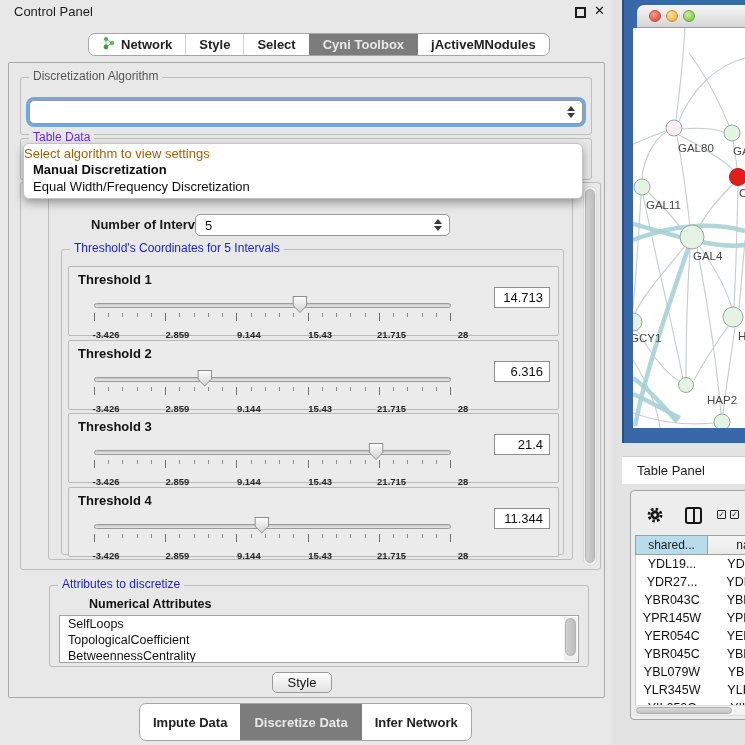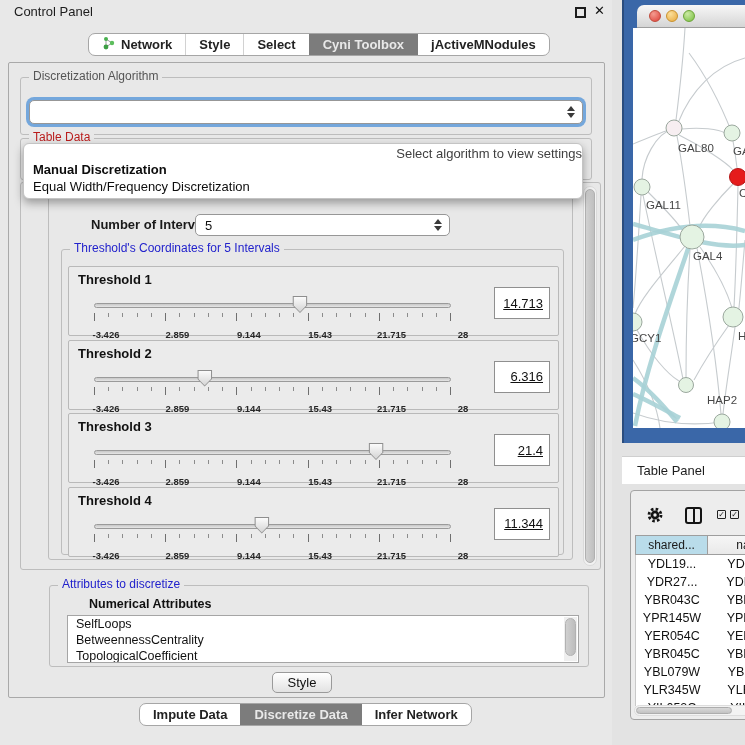--- a/index.html
+++ b/index.html
@@ -14,35 +14,35 @@
 
   .top-tabs{position:absolute;left:88px;top:33px;height:23px;display:flex;background:#fff;border:1px solid #A6A6A6;border-radius:7px;overflow:hidden;}
   .tab{display:flex;align-items:center;gap:6px;padding:0 13px;font-size:13px;font-weight:bold;color:#222;white-space:nowrap;}
   .tab + .tab{border-left:1px solid #D2D2D2;}
   .tab.selected{background:var(--selected-tab-gray,#7C7C7C);color:#E9E9E9;border-left-color:var(--selected-tab-gray,#7C7C7C);}
   .tab.selected + .tab{border-left-color:var(--selected-tab-gray,#7C7C7C);}
 
   .main-panel{position:absolute;left:8px;top:62px;width:597px;height:636px;border:1px solid #A9A9A9;background:#E8E8E8;border-radius:2px;}
 
   .group{position:absolute;border:1px solid #BDBDBD;border-radius:3px;}
-  .group-title{position:absolute;top:-9px;left:8px;background:#E8E8E8;padding:0 4px;font-size:12px;color:#b91c1c;white-space:nowrap;}
+  .group-title{position:absolute;top:-9px;left:8px;background:#E8E8E8;padding:0 4px;font-size:12px;color:#6d28d9;white-space:nowrap;}
   .group-title.green{color:var(--group-title-green,#2FC42F);}
   .group-title.blue{color:var(--group-title-blue,#2222CC);}
   .group-title.dim{color:#555;}
 
   .combo{position:absolute;background:#fff;border:1px solid #979797;border-radius:5px;font-size:13px;display:flex;align-items:center;padding-left:9px;color:#111;}
   .stepper{position:absolute;right:7px;top:50%;transform:translateY(-50%);display:flex;flex-direction:column;gap:2px;}
   .stepper .up{width:0;height:0;border-left:4px solid transparent;border-right:4px solid transparent;border-bottom:5px solid #3a3a3a;}
   .stepper .down{width:0;height:0;border-left:4px solid transparent;border-right:4px solid transparent;border-top:5px solid #3a3a3a;}
 
   .algo-group{left:11px;top:14px;width:572px;height:58px;}
   .algo-combo{left:8px;top:22px;right:8px;height:24px;box-shadow:0 0 0 3px var(--focus-ring-blue,#74A7DC);}
 
   .dropdown-popup{position:absolute;left:14px;top:80px;width:560px;height:56px;background:#fff;border:1px solid #C4C4C4;border-radius:6px;box-shadow:0 4px 10px rgba(0,0,0,.35);z-index:20;}
-  .dd-placeholder{text-align:right;color:#404040;font-size:13px;margin-top:2px;}
+  .dd-placeholder{text-align:left;color:#a16207;font-size:13px;margin-top:2px;}
   .dd-option{font-size:13px;line-height:17px;padding-left:9px;color:#0d0d0d;}
   .dd-option.bold{font-weight:bold;}
 
   .tabledata-group{left:11px;top:75px;width:572px;height:42px;}
   .tabledata-combo{left:8px;top:11px;right:8px;height:23px;}
 
   .outer-group{left:11px;top:119px;width:581px;height:388px;}
   .vscroll{position:absolute;right:3px;top:3px;bottom:3px;width:14px;background:#F2F2F2;border:1px solid #DADADA;border-radius:7px;}
   .vscroll .thumb{position:absolute;left:1px;right:1px;top:2px;bottom:2px;background:linear-gradient(90deg,#D2D2D2,#BFBFBF);border:1px solid #B0B0B0;border-radius:6px;}
 
@@ -54,32 +54,32 @@
   .th-box{position:absolute;left:6px;width:491px;height:70px;border:1px solid #B9B9B9;border-radius:2px;background:#EBEBEB;}
   .th-label{position:absolute;left:9px;top:5px;font-size:13px;font-weight:bold;color:#111;}
   .slider{position:absolute;left:25px;top:33px;width:357px;height:34px;}
   .track{position:absolute;left:0;right:0;top:3px;height:5px;border:1px solid #9A9A9A;border-radius:3px;background:linear-gradient(#C7C7C7,#E6E6E6);}
   .thumb-outer{position:absolute;top:-4px;width:15px;height:17px;transform:translateX(-50%);clip-path:polygon(0 0,100% 0,100% 55%,50% 100%,0 55%);background:#8E8E8E;}
   .thumb-inner{position:absolute;left:1px;top:1px;width:13px;height:15px;clip-path:polygon(0 0,100% 0,100% 55%,50% 100%,0 55%);background:linear-gradient(#FBFBFB,#D3D3D3);}
   .ticks-minor{position:absolute;left:0;top:13px;width:357px;height:4px;background:repeating-linear-gradient(to right,#8b8b8b 0 1px,transparent 1px 14.24px);}
   .ticks-major{position:absolute;left:0;top:13px;width:357px;height:8px;background:repeating-linear-gradient(to right,#6f6f6f 0 1px,transparent 1px 71.2px);}
   .tick-labels{position:absolute;left:12px;top:21px;width:357px;height:12px;margin-top:8px;}
   .tickl{position:absolute;transform:translateX(-50%);font-size:9.5px;font-weight:bold;color:#262626;white-space:nowrap;}
-  .value-box{position:absolute;right:8px;top:20px;width:56px;height:32px;background:#fff;border:1px solid #8F8F8F;font-size:13px;display:flex;align-items:center;justify-content:flex-end;padding-right:6px;color:#111;text-decoration:underline;}
+  .value-box{position:absolute;right:8px;top:20px;width:56px;height:21px;background:#fff;border:1px solid #8F8F8F;font-size:13px;display:flex;align-items:center;justify-content:flex-end;padding-right:6px;color:#111;}
 
   .attr-group{left:40px;top:522px;width:540px;height:82px;}
   .attr-header{position:absolute;left:9px;top:11px;font-size:12.5px;font-weight:bold;color:#111;margin-left:30px;}
-  .attr-list{position:absolute;left:9px;top:29px;right:9px;height:48px;background:#fff;border:1px solid #A5A5A5;overflow:hidden;margin-left:8px;}
+  .attr-list{position:absolute;left:9px;top:29px;right:9px;height:48px;background:#fff;border:1px solid #A5A5A5;overflow:hidden;}
   .attr-item{font-size:12.5px;line-height:16px;padding-left:8px;color:#111;white-space:nowrap;}
   .list-vscroll{position:absolute;right:1px;top:1px;bottom:1px;width:13px;background:#EFEFEF;}
   .list-vscroll .thumb{position:absolute;left:1px;right:1px;top:1px;height:38px;background:linear-gradient(90deg,#D0D0D0,#BDBDBD);border:1px solid #B2B2B2;border-radius:6px;}
 
   .apply-btn{position:absolute;left:263px;top:609px;width:60px;height:21px;background:linear-gradient(#FFFFFF,#E2E2E2);border:1px solid #9A9A9A;border-radius:5px;font-size:13px;display:flex;align-items:center;justify-content:center;color:#111;}
 
-  .bottom-tabs{position:absolute;left:139px;top:703px;height:23px;display:flex;background:#fff;border:1px solid #A6A6A6;border-radius:7px;overflow:hidden;}
+  .bottom-tabs{position:absolute;left:139px;top:703px;height:38px;display:flex;background:#fff;border:1px solid #A6A6A6;border-radius:7px;overflow:hidden;}
 
   
   .network-window{position:absolute;left:622px;top:0;width:123px;height:443px;background:var(--desktop-blue,#3A67A8);box-shadow:inset 2px 0 0 rgba(0,0,0,.25);}
   .mac-titlebar{position:absolute;left:15px;top:5px;width:120px;height:23px;background:linear-gradient(#F7F7F7,#D5D5D5);border-top-left-radius:7px;border-bottom:1px solid #9E9E9E;}
   .tl{position:absolute;top:5px;width:12px;height:12px;border-radius:50%;}
   .tl.red{left:12px;background:radial-gradient(circle at 35% 30%,#F49C90,#DD4038);border:1px solid #C04A3B;}
   .tl.yellow{left:29px;background:radial-gradient(circle at 35% 30%,#FBDF9A,#E8A93C);border:1px solid #C9922F;}
   .tl.green{left:46px;background:radial-gradient(circle at 35% 30%,#CBE9A4,#77BF3E);border:1px solid #6CA438;}
   .network-canvas{position:absolute;left:11px;top:28px;width:112px;height:400px;background:#fff;}
   .network-canvas svg{display:block;}
@@ -304,23 +304,23 @@
       </div>
     </div>
 
     <div class="group attr-group">
       <div class="group-title blue">Attributes to discretize</div>
       <div class="attr-header">Numerical Attributes</div>
       <div class="attr-list">
 
           <div class="attr-item">SelfLoops</div>
 
+          <div class="attr-item">TopologicalCoefficient</div>
+
           <div class="attr-item">BetweennessCentrality</div>
-
-          <div class="attr-item">TopologicalCoefficient</div>
 
         <div class="list-vscroll">
             <div class="thumb"></div>
           </div>
       </div>
     </div>
 
     <div class="apply-btn">Style</div>
   </div>
 

